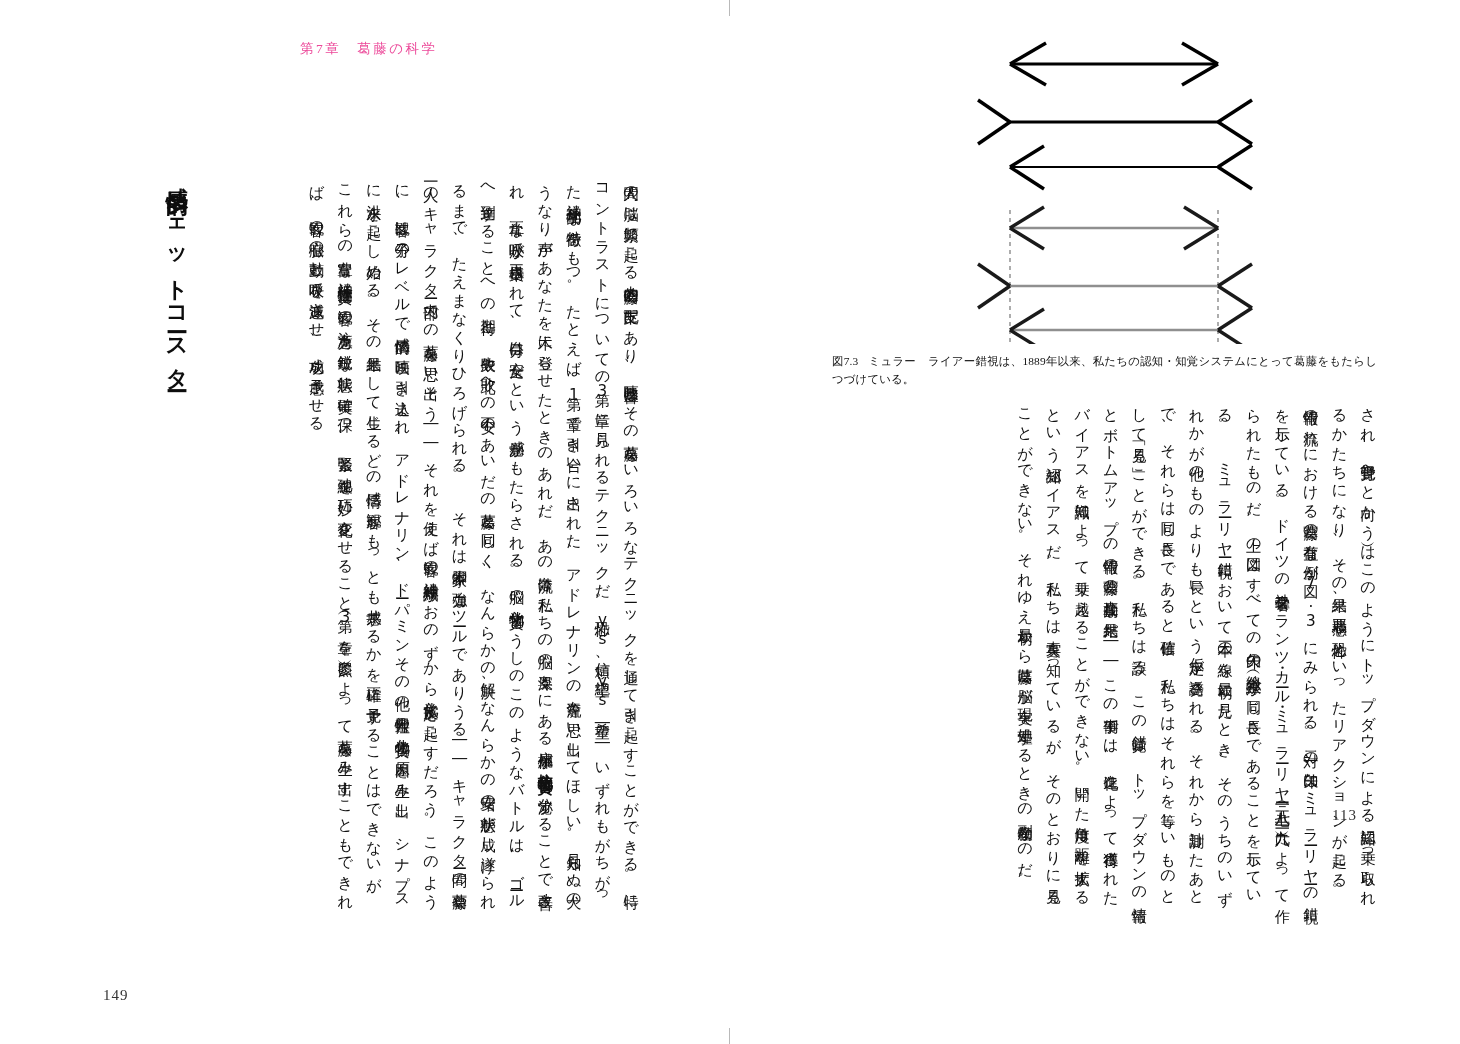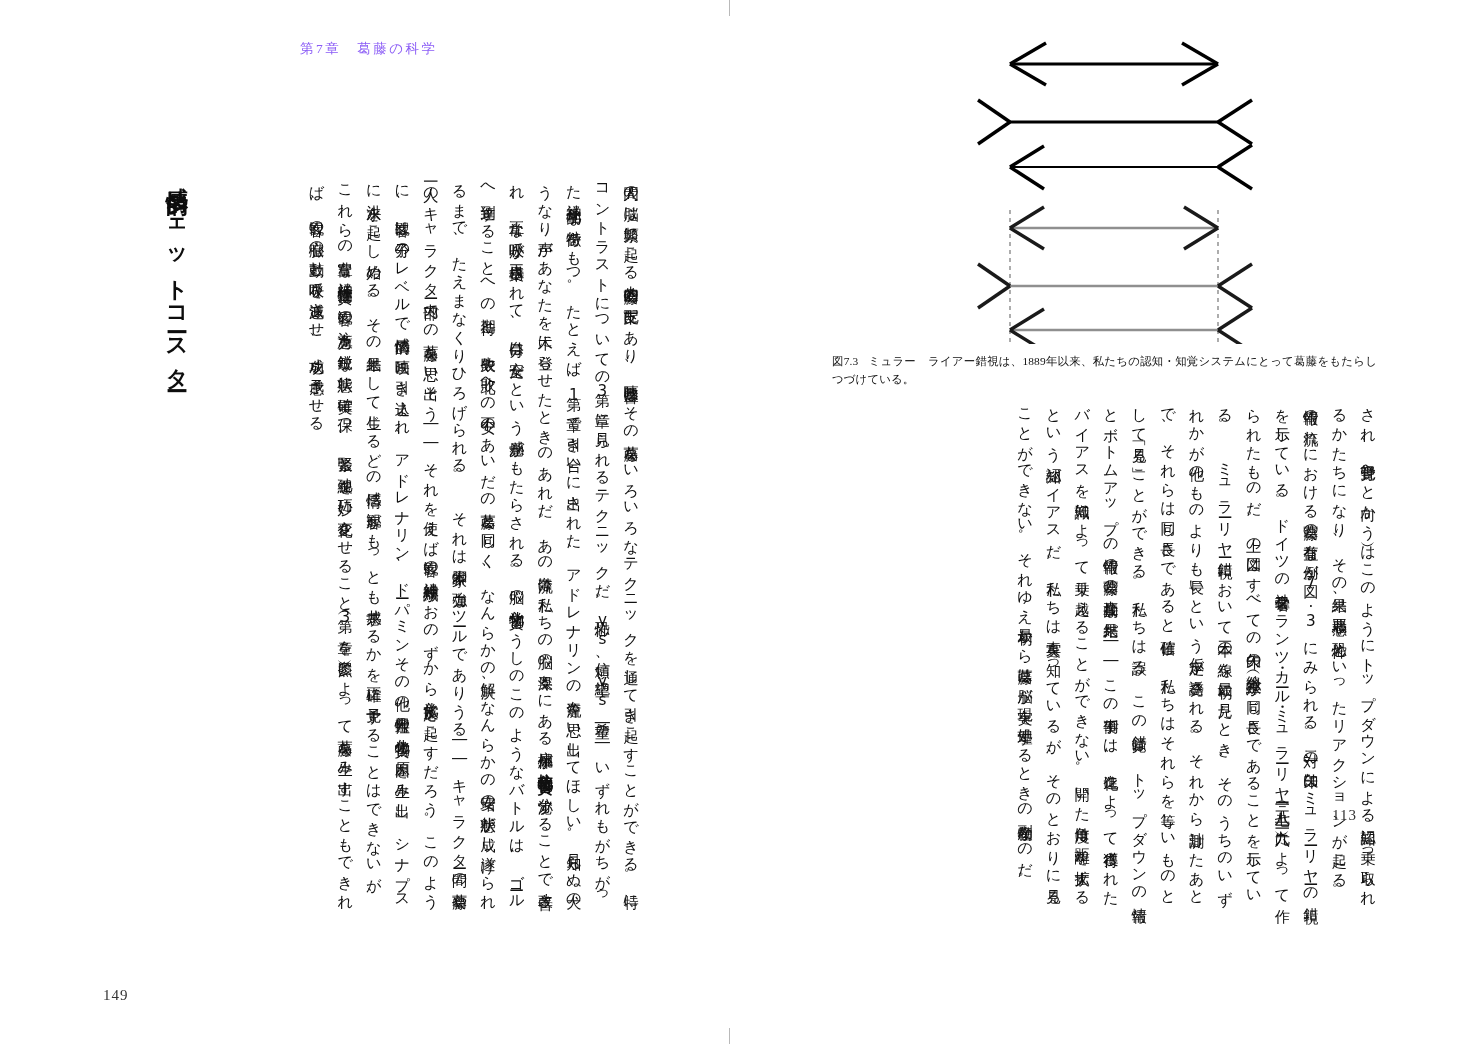--- a/index.html
+++ b/index.html
@@ -48,21 +48,21 @@
     height: 1044px;
   }
 
   
   .running-head {
     position: absolute;
     left: 300px;
     top: 40px;
     font-size: 13.5px;
     letter-spacing: 2.5px;
-    color: #8b5cf6;
+    color: #ec4899;
     white-space: nowrap;
   }
 
   
   .folio {
     position: absolute;
     bottom: 40px;
     font-size: 15px;
     letter-spacing: 1px;
     color: #333;

